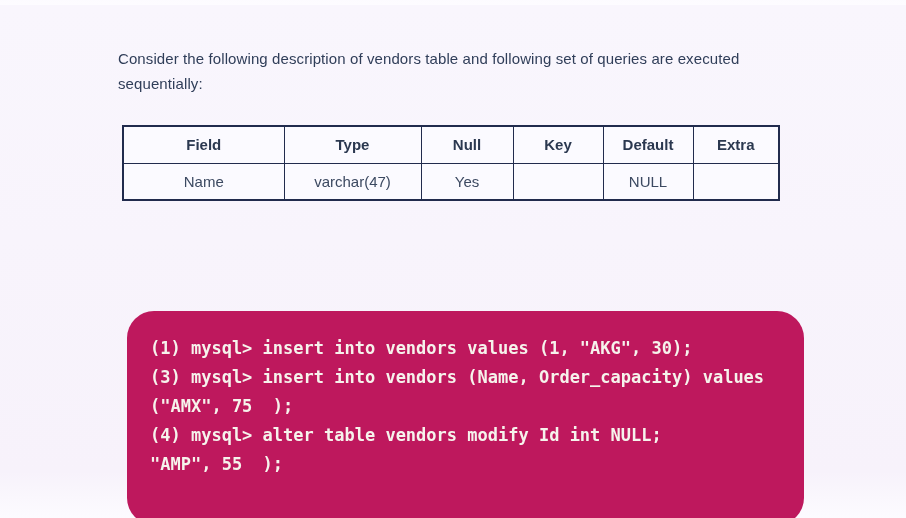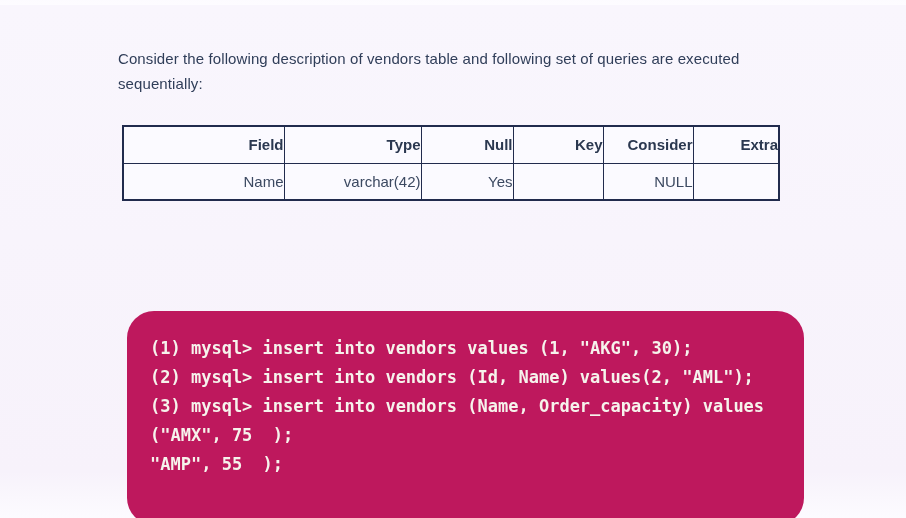--- a/index.html
+++ b/index.html
@@ -29,21 +29,21 @@
     left: 107px;
     top: 110px;
     width: 656px;
     border-collapse: collapse;
     table-layout: fixed;
     background: #fbfaff;
   }
   .schema-table th, .schema-table td {
     border: 1px solid #212b4d;
     height: 37px;
-    text-align: right;
+    text-align: center;
     vertical-align: middle;
     font-size: 15px;
     overflow: hidden;
   }
   .schema-table { border: 2px solid #212b4d; }
   .schema-table th {
     font-weight: bold;
     color: #2b3850;
   }
   .schema-table td {
@@ -90,35 +90,35 @@
     <col class="col-key">
       <col class="col-default">
       <col class="col-extra">
   </colgroup>
   <thead>
     <tr>
       <th>Field</th>
       <th>Type</th>
       <th>Null</th>
       <th>Key</th>
-      <th>Consider</th>
+      <th>Default</th>
       <th>Extra</th>
     </tr>
   </thead>
   <tbody>
     <tr>
       <td>Name</td>
-      <td>varchar(42)</td>
+      <td>varchar(47)</td>
       <td>Yes</td>
       <td></td>
       <td>NULL</td>
       <td></td>
     </tr>
   </tbody>
 </table>
 
 <div class="code-block">
   <div class="code-line">(1) mysql&gt; insert into vendors values (1, "AKG", 30);</div>
-  <div class="code-line">(2) mysql&gt; insert into vendors (Id, Name) values(2, "AML");</div>
   <div class="code-line">(3) mysql&gt; insert into vendors (Name, Order_capacity) values</div>
   <div class="code-line">("AMX", 75  );</div>
+  <div class="code-line">(4) mysql&gt; alter table vendors modify Id int NULL;</div>
   <div class="code-line">"AMP", 55  );</div>
 </div>
 
 </body></html>

